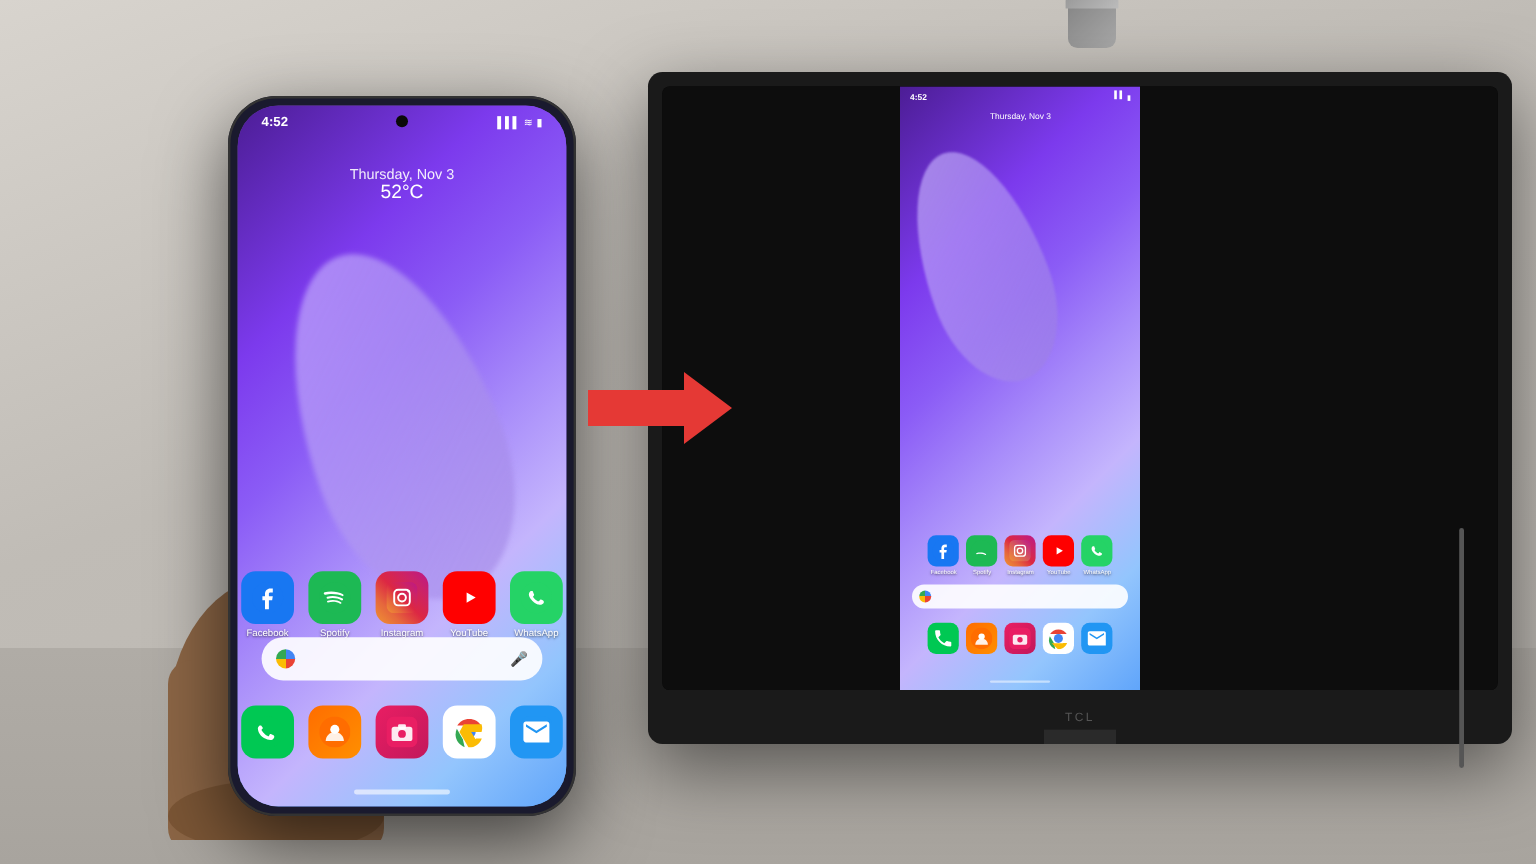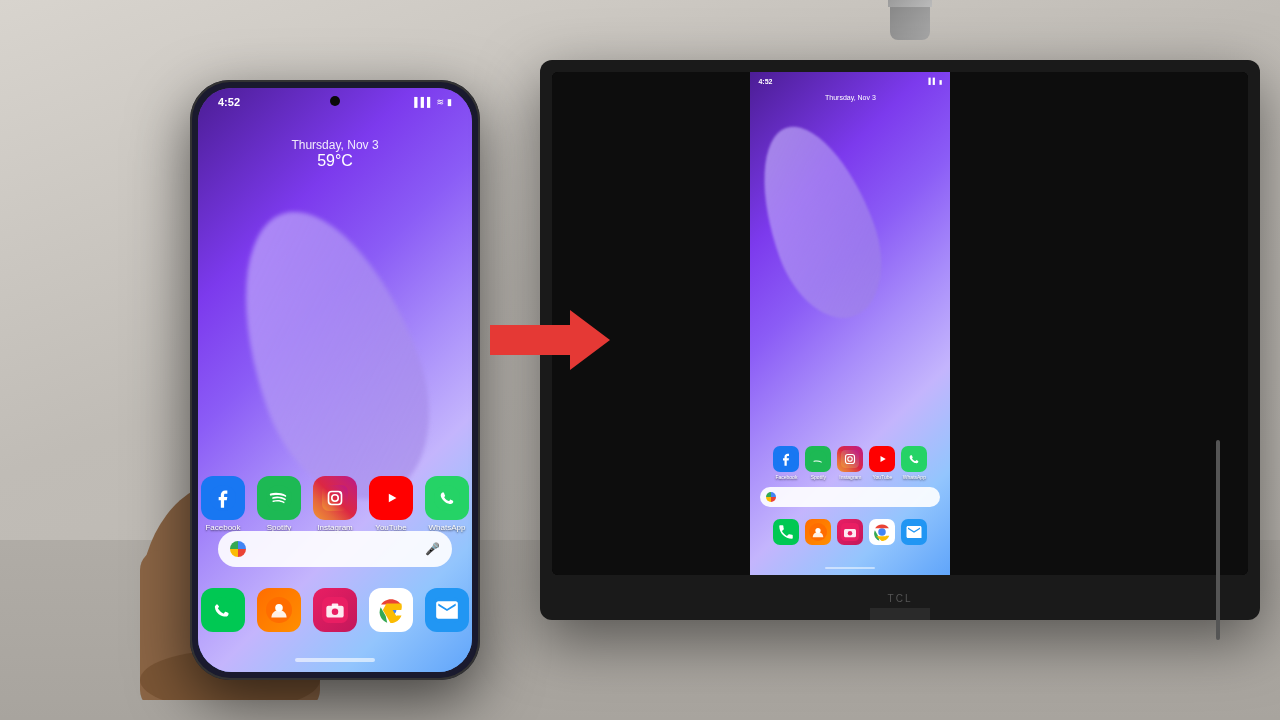--- a/index.html
+++ b/index.html
@@ -544,21 +544,21 @@
         <span class="time">4:52</span>
         <div class="icons">
           <span>▌▌▌</span>
           <span>≋</span>
           <span>▮</span>
         </div>
       </div>
 
       <div class="phone-date">
         <div class="day">Thursday, Nov 3</div>
-        <div>59°C</div>
+        <div>52°C</div>
       </div>
 
       <div class="phone-apps-row1">
       <div class="app-icon">
     <div class="icon-img icon-facebook" style="font-size:20px;display:flex;align-items:center;justify-content:center;">
       <svg viewBox="0 0 24 24" width="26" height="26">
                 <circle cx="12" cy="12" r="12" fill="#1877f2"></circle>
                 <path d="M16 8h-2c-.55 0-1 .45-1 1v2h3l-.5 3H13v7h-3v-7H8v-3h2V9c0-2.21 1.79-4 4-4h2v3z" fill="white"></path>
               </svg>
     </div>

